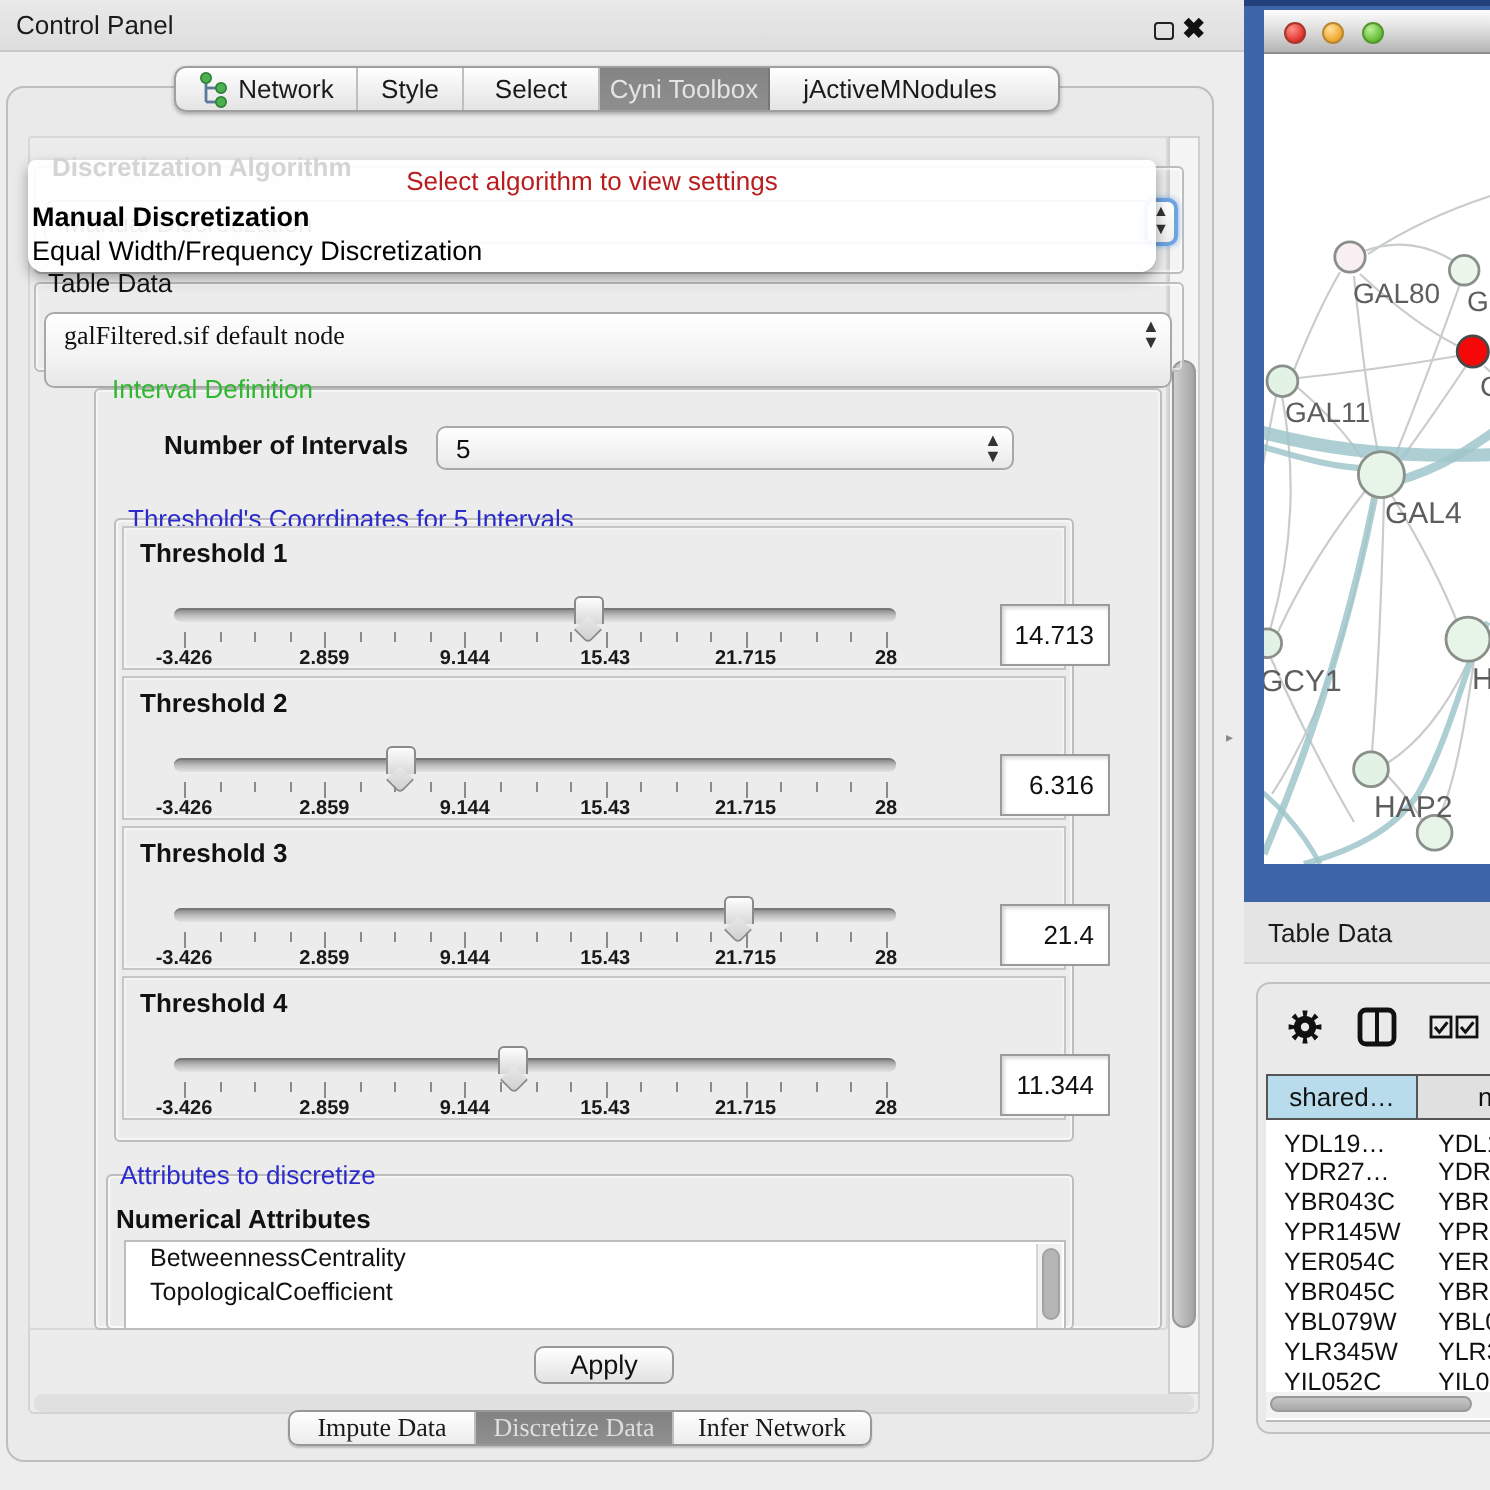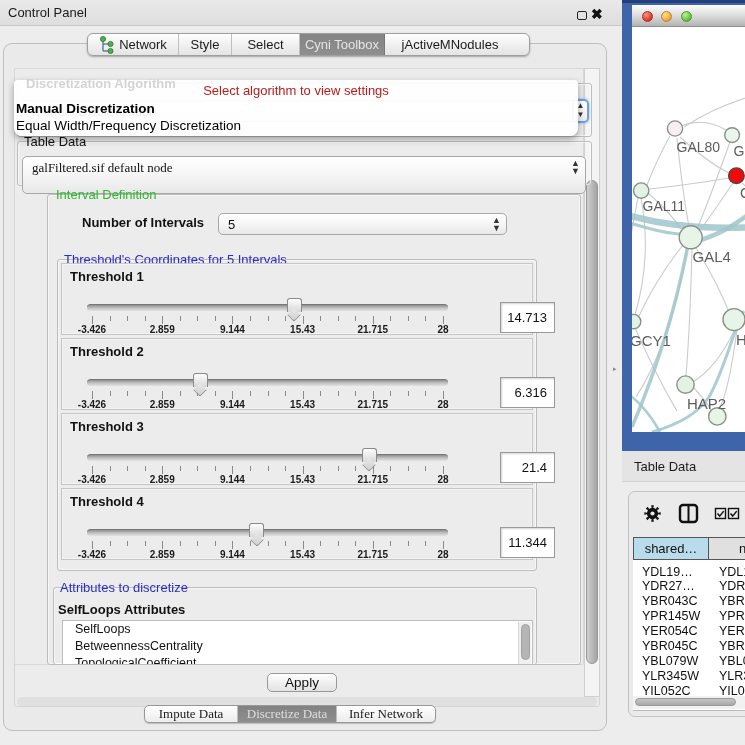--- a/index.html
+++ b/index.html
@@ -274,23 +274,22 @@
         <div class="lbl" style="left:215.60000000000002px;">15.43</div>
         <div class="lbl" style="left:285.8px;">21.715</div>
         <div class="lbl" style="left:356px;">28</div>
       </div>
       <div class="vbox">11.344</div>
     </div>
   </div>
 
 <div class="gb" style="left:53px;top:587px;width:484px;height:78px;"></div>
 <div class="gt" style="left:58px;top:580px;color:#2b2bcc;">Attributes to discretize</div>
-<div class="ab" style="left:58px;top:602px;font-size:13px;font-weight:bold;color:#111;">SelfLoops Attributes</div>
+<div class="ab" style="left:58px;top:602px;font-size:13px;font-weight:bold;color:#111;">Numerical Attributes</div>
 <div class="ab" id="numlist">
- <div>SelfLoops</div>
     <div>BetweennessCentrality</div>
     <div>TopologicalCoefficient</div>
  <div id="listscroll">
       <i></i>
     </div>
 </div>
 
 <div class="ab" id="popup">
  <div style="position:absolute;left:12px;top:-4px;font-size:13px;font-weight:bold;color:#d4d4d7;">Discretization Algorithm</div>
  <div class="gray">Select algorithm to view settings</div>

